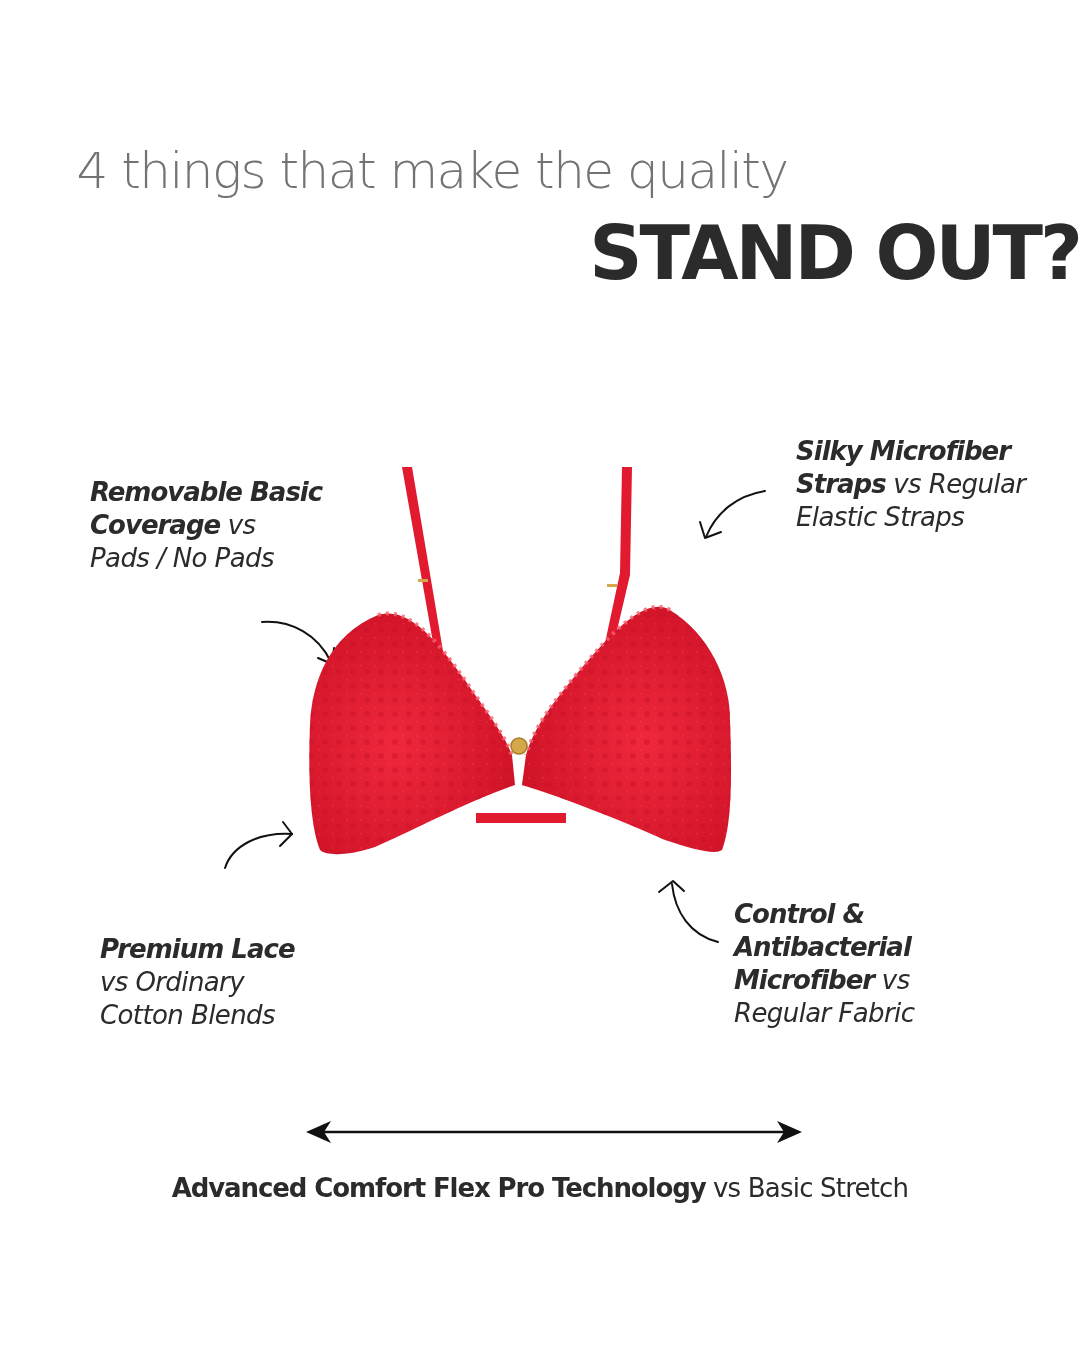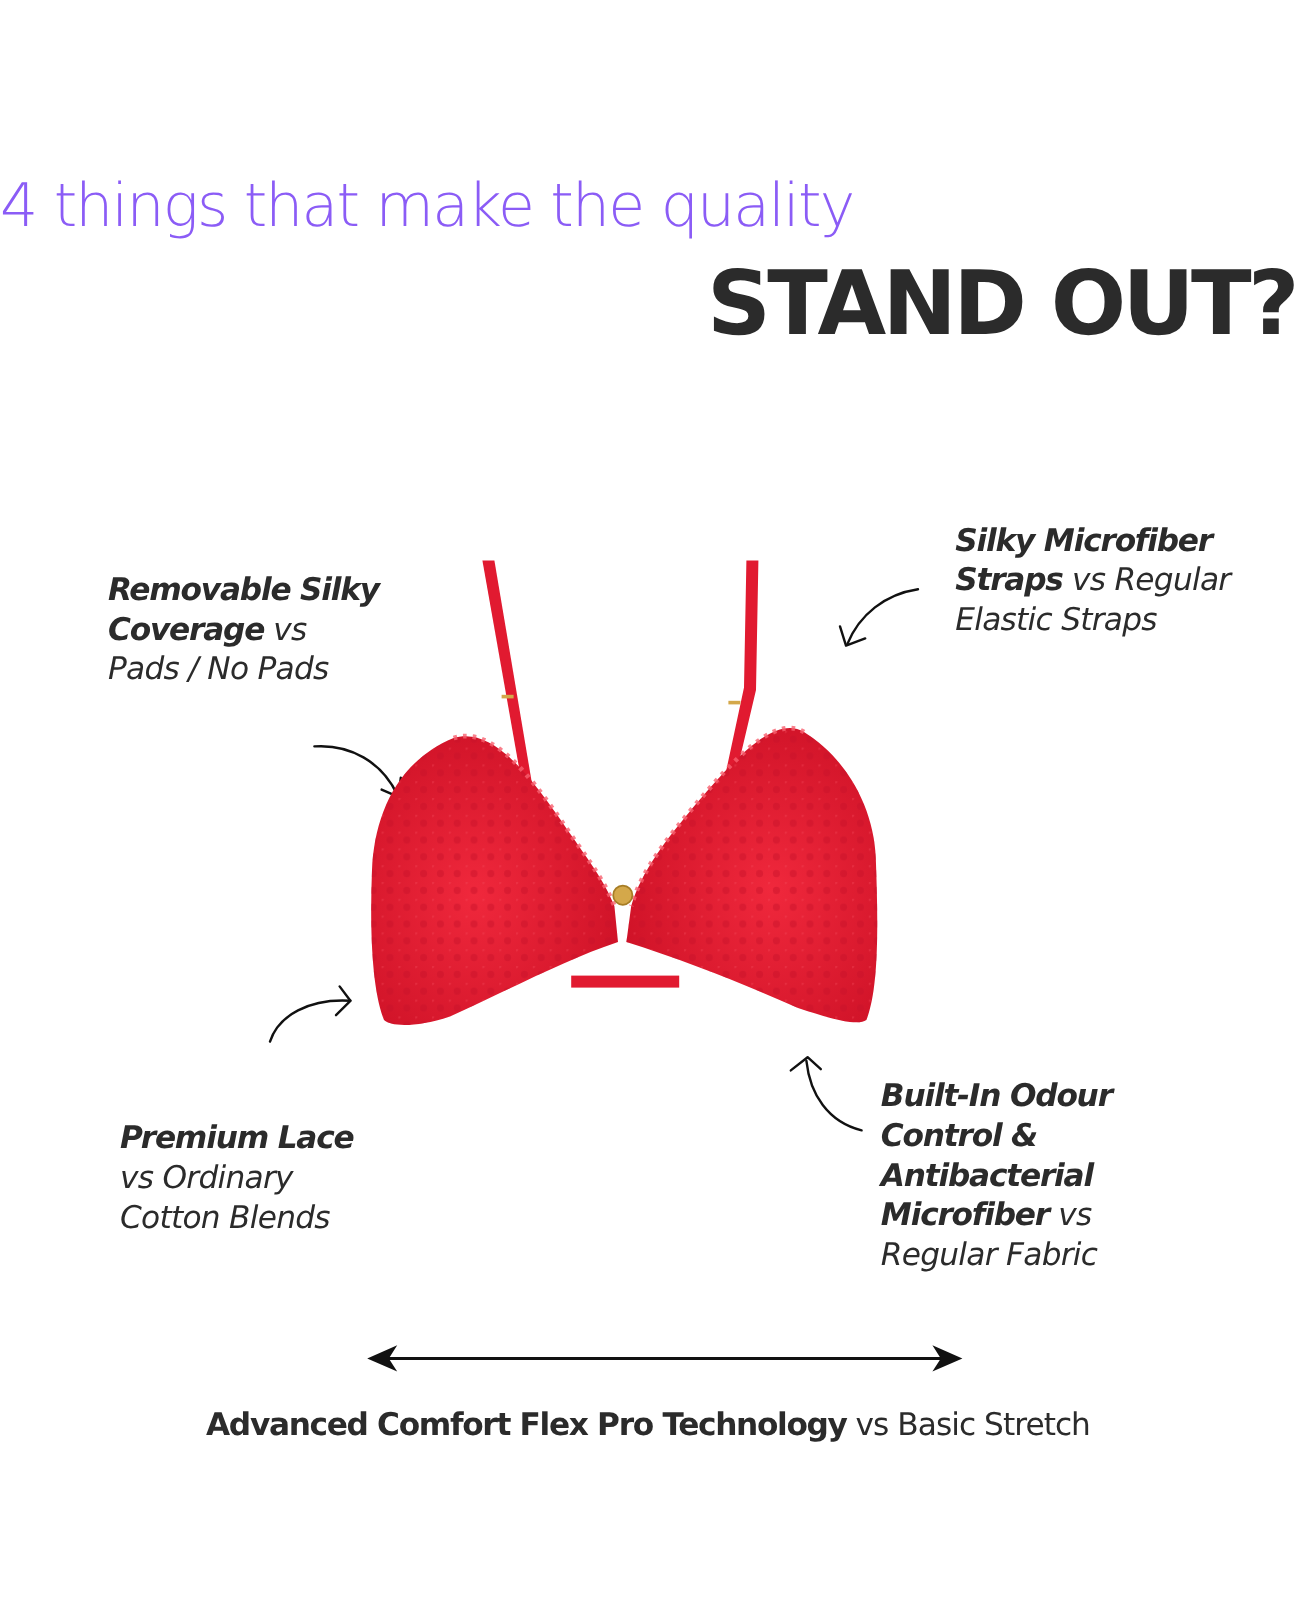--- a/index.html
+++ b/index.html
@@ -1,56 +1,55 @@
 <!DOCTYPE html>
 <html><head>
 <meta charset="utf-8">
 <style>
   html, body { margin: 0; padding: 0; background: #ffffff; }
   body { width: 1080px; height: 1350px; position: relative; overflow: hidden;
          font-family: "DejaVu Sans", sans-serif; color: #2b2b2b; }
   .abs { position: absolute; }
-  .headline-1 { left: 0; width: 864px; top: 142px; 
-                font-size: 50px; font-weight: 300; letter-spacing: -1.5px; color: #8b5cf6; }
+  .headline-1 { left: 0; width: 864px; top: 142px; text-align: center;
+                font-size: 50px; font-weight: 300; letter-spacing: -1.5px; color: #737373; }
   .headline-2 { left: 0; width: 1080px; top: 210px; text-align: right;
                 font-size: 74px; font-weight: 700; letter-spacing: -3px; color: #2b2b2b; }
   .callout { font-size: 26px; line-height: 33px; letter-spacing: -0.6px; color: #2b2b2b; font-style: italic; }
   .callout b { font-weight: 700; letter-spacing: -1px; }
   .callout .light { font-weight: 300; }
   .product { left: 290px; top: 455px; width: 460px; height: 420px; }
   .footer-text { left: 0; width: 1080px; top: 1173px; text-align: center;
                  font-size: 26px; letter-spacing: -0.8px; color: #2b2b2b; }
   .footer-text b { font-weight: 700; letter-spacing: -1.1px; margin-top: 16px; }
 </style>
 </head>
 <body>
 
 <div class="abs headline-1">4 things that make the quality</div>
 <div class="abs headline-2">STAND OUT?</div>
 
 <div class="abs callout" style="left:90px; top:476px;">
-  <div><b>Removable Silky</b></div>
+  <div><b>Removable Basic</b></div>
   <div><b>Coverage</b><span class="light"> vs</span></div>
   <div class="light">Pads / No Pads</div>
 </div>
 
 <div class="abs callout" style="left:796px; top:435px;">
   <div><b>Silky Microfiber</b></div>
   <div><b>Straps</b><span class="light"> vs Regular</span></div>
   <div class="light">Elastic Straps</div>
 </div>
 
 <div class="abs callout" style="left:100px; top:933px;">
   <div><b>Premium Lace</b></div>
   <div class="light">vs Ordinary</div>
   <div class="light">Cotton Blends</div>
 </div>
 
 <div class="abs callout" style="left:734px; top:898px;">
-  <div><b>Built-In Odour</b></div>
   <div><b>Control &amp;</b></div>
   <div><b>Antibacterial</b></div>
   <div><b>Microfiber</b><span class="light"> vs</span></div>
   <div class="light">Regular Fabric</div>
 </div>
 
 <svg class="abs" style="left:0; top:0;" width="1080" height="1350">
   <g fill="none" stroke="#111111" stroke-width="2" stroke-linecap="round" stroke-linejoin="round">
 
     <g>

